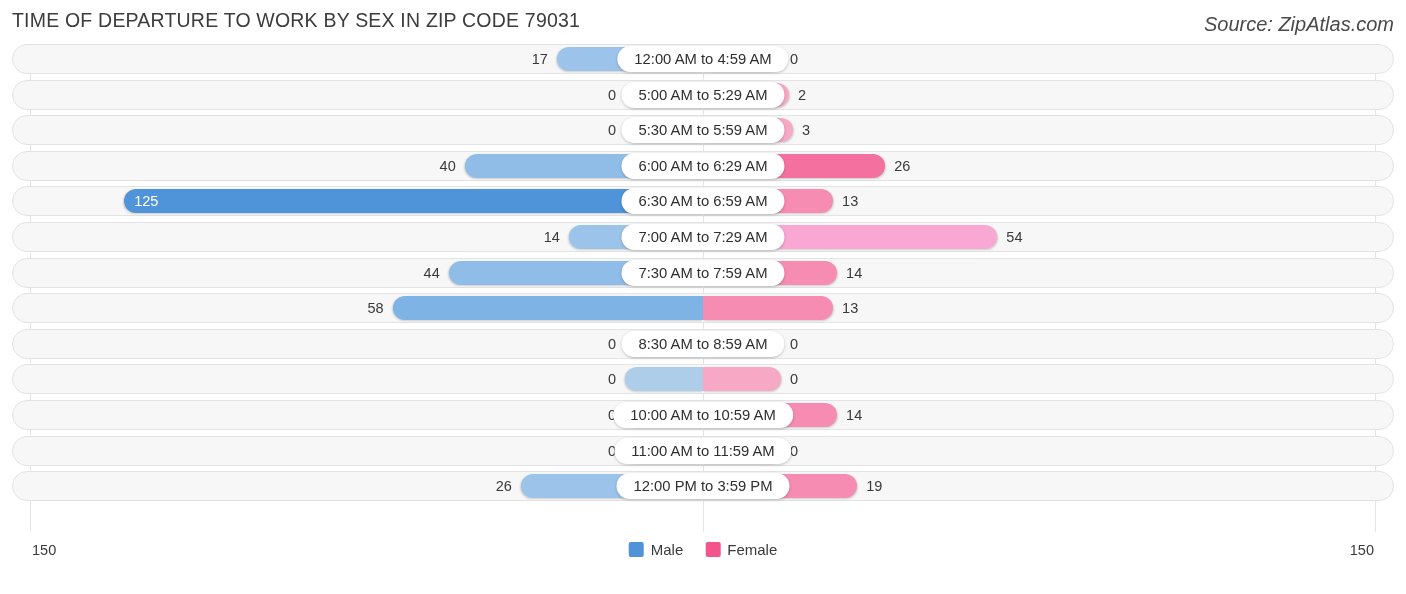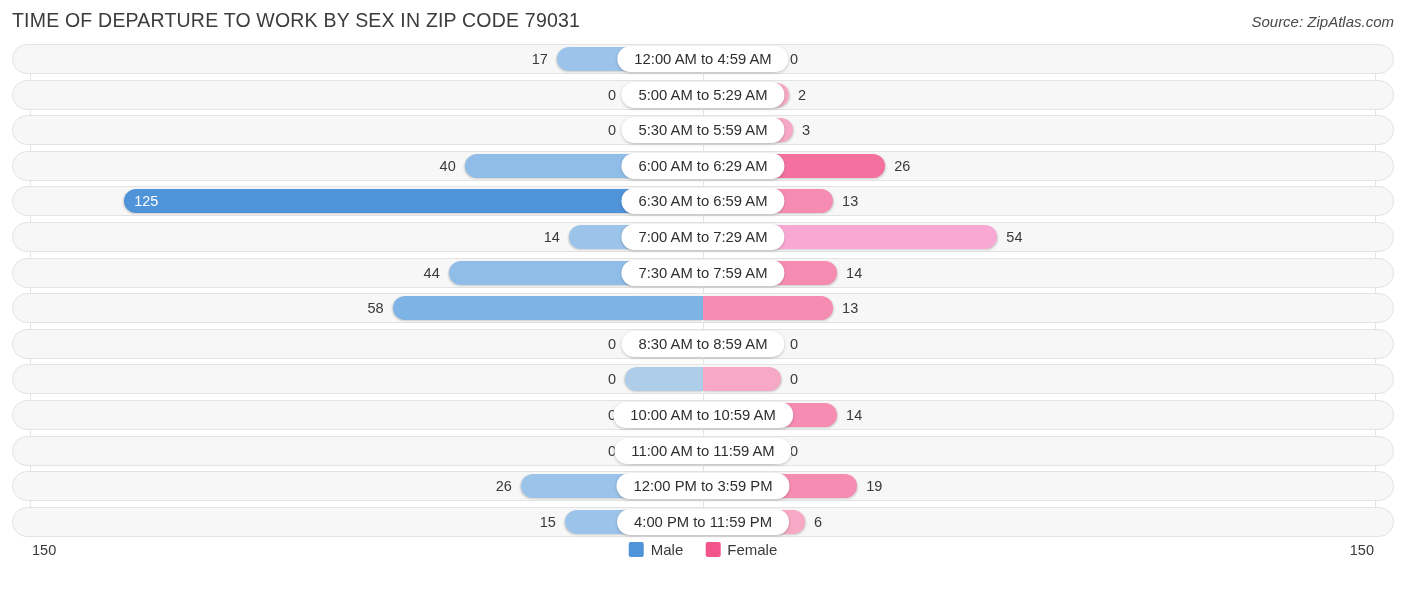--- a/index.html
+++ b/index.html
@@ -27,21 +27,21 @@
     top: 9px;
     font-size: 19.5px;
     letter-spacing: 0.2px;
     color: #3c3c3c;
     white-space: nowrap;
   }
   .source {
     position: absolute;
     right: 12px;
     top: 13px;
-    font-size: 15px;
+    font-size: 20px;
     font-style: italic;
     color: #4a4a4a;
     white-space: nowrap;
   }
 
   
   .plot {
     position: relative;
     margin: 0 12px;
     height: 494px;
@@ -370,34 +370,20 @@
             <div class="val male">26</div>
           </div>
         </div>
         <div class="bar-wrap female" style="width: 679px;">
           <div class="bar female" title="Female: 19" style="width: 154.127px; background: rgb(246, 140, 177);">
             <div class="val female">19</div>
           </div>
         </div>
         <div class="center-pill">12:00 PM to 3:59 PM</div>
       </div>
-      <div class="row">
-        <div class="track"></div>
-        <div class="bar-wrap male" style="width: 679px;">
-          <div class="bar male" title="Male: 15" style="width: 138.1px; background: rgb(156, 195, 234);">
-            <div class="val male">15</div>
-          </div>
-        </div>
-        <div class="bar-wrap female" style="width: 679px;">
-          <div class="bar female" title="Female: 6" style="width: 102.04px; background: rgb(246, 168, 197);">
-            <div class="val female">6</div>
-          </div>
-        </div>
-        <div class="center-pill">4:00 PM to 11:59 PM</div>
-      </div>
     </div>
 </div>
 
 <div class="footer">
   <div class="axis-end left">150</div>
   <div class="axis-end right">150</div>
   <div class="legend" id="legend">
       <div class="legend-item">
         <span class="swatch" style="background: rgb(79, 147, 217);"></span>
         <span class="legend-label">Male</span>

